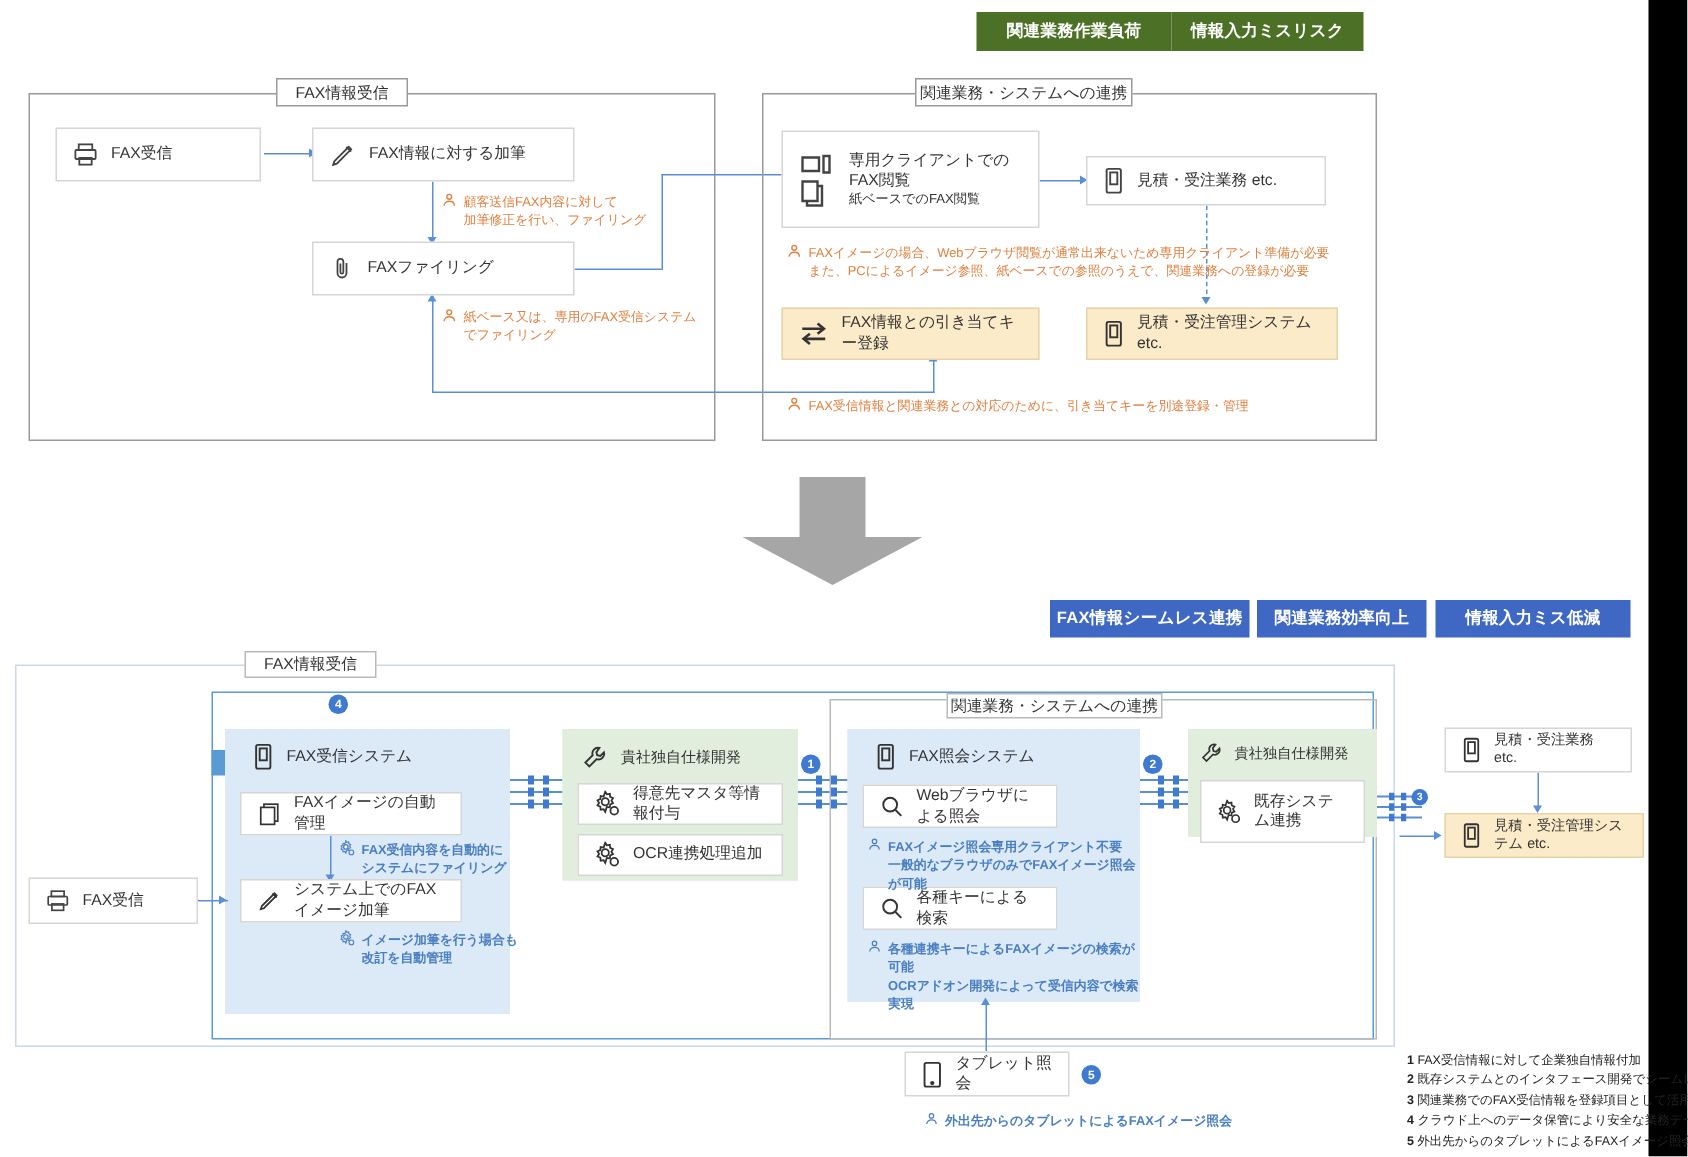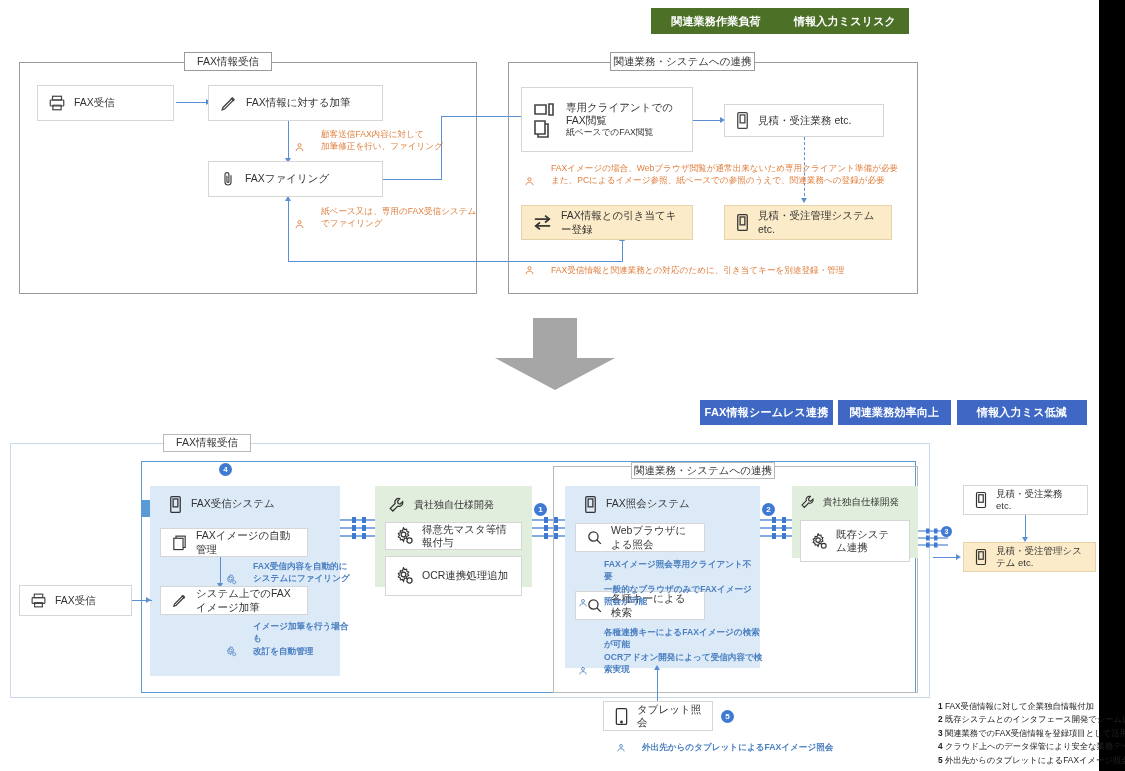--- a/index.html
+++ b/index.html
@@ -50,21 +50,21 @@
   .panel-green{background:#e2eedd;border:1px solid #e2eedd;}
   .panel-ines{background:#ffffff;border:1px solid #5a9bd5;}
   .ines-tab{
     background:#5a9bd5;color:#fff;font-size:9px;
     display:flex;align-items:flex-end;gap:5px;padding:0 20px;margin-top:39px;
   }
 
   
   .anno{
     font-size:8.6px;line-height:1.45;z-index:5;
-    display:flex;gap:16px;align-items:flex-end;
+    display:flex;gap:4px;align-items:flex-start;
   }
   .anno.orange{color:#e08040;}
   .anno.blue{color:#4a7fc1;font-weight:bold;}
   .anno .txt{white-space:pre-line;}
 
   
   .ln{background:#5b8fd4;}
   .ln-h{height:1px;}
   .ln-v{width:1px;}
   .ln-dash{background:none;border-top:1px dashed #5b8fd4;height:0;}
@@ -396,21 +396,21 @@
   <div class="abs node" style="left:385px;top:522px;width:137px;height:28px;">
     <span>
       <svg width="18" height="18" viewBox="0 0 24 24" fill="none" stroke="#333" stroke-width="1.6">
         <circle cx="10" cy="10" r="3.2"></circle>
         <path d="M10 1l1.4 2.4 2.7-.5.3 2.7 2.5 1.1-1.4 2.3 1.4 2.3-2.5 1.1-.3 2.7-2.7-.5L10 19l-1.4-2.4-2.7.5-.3-2.7-2.5-1.1L4.5 11 3.1 8.7l2.5-1.1.3-2.7 2.7.5z"></path>
         <circle cx="18" cy="18" r="3.4"></circle>
       </svg>
     </span>
     <span class="lbl">得意先マスタ等情報付与</span>
   </div>
-  <div class="abs node" style="left:385px;top:556px;width:137px;height:40px;">
+  <div class="abs node" style="left:385px;top:556px;width:137px;height:28px;">
     <span>
       <svg width="18" height="18" viewBox="0 0 24 24" fill="none" stroke="#333" stroke-width="1.6">
         <circle cx="10" cy="10" r="3.2"></circle>
         <path d="M10 1l1.4 2.4 2.7-.5.3 2.7 2.5 1.1-1.4 2.3 1.4 2.3-2.5 1.1-.3 2.7-2.7-.5L10 19l-1.4-2.4-2.7.5-.3-2.7-2.5-1.1L4.5 11 3.1 8.7l2.5-1.1.3-2.7 2.7.5z"></path>
         <circle cx="18" cy="18" r="3.4"></circle>
       </svg>
     </span>
     <span class="lbl">OCR連携処理追加</span>
   </div>
 

